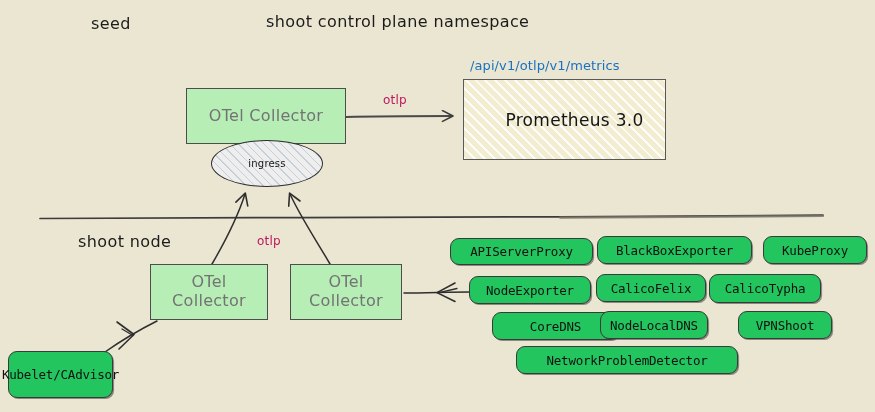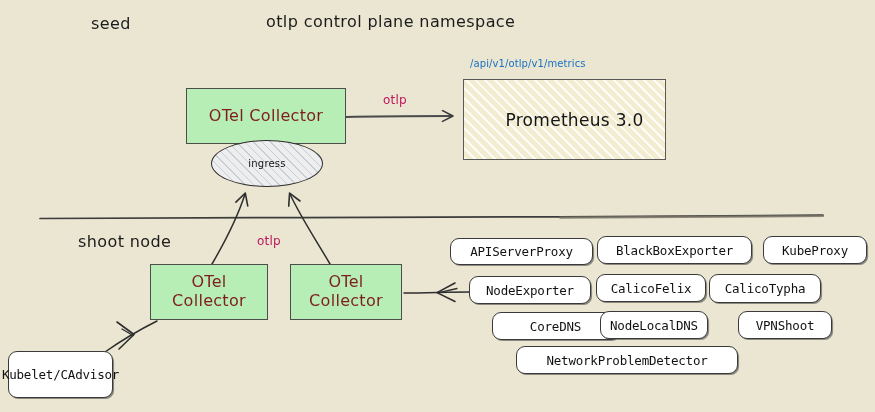--- a/index.html
+++ b/index.html
@@ -42,39 +42,39 @@
     position: absolute;
     font-family: "DejaVu Sans", sans-serif;
     font-size: 12px;
     color: #be185d;
     white-space: nowrap;
     letter-spacing: 0.2px;
   }
   .api-label {
     position: absolute;
     font-family: "DejaVu Sans", sans-serif;
-    font-size: 10px;
+    font-size: 13px;
     color: #1971c2;
     white-space: nowrap;
     letter-spacing: 0.1px;
   }
 
   
   .node {
     position: absolute;
     box-sizing: border-box;
     display: flex;
     align-items: center;
     justify-content: center;
     text-align: center;
   }
   .node-green {
     background: #b6eeb6;
     border: 1.6px solid #4d4d4d;
-    color: #7f1d1d;
+    color: #737373;
     font-family: "DejaVu Sans", sans-serif;
     font-size: 16px;
     line-height: 1.18;
     letter-spacing: 0.3px;
   }
   .node-prom {
     background: #f2edd0;
     background-image: repeating-linear-gradient(
         45deg,
         rgba(255,255,255,0.85) 0px,
@@ -96,21 +96,21 @@
         rgba(150,170,185,0.45) 1px,
         rgba(0,0,0,0) 1px,
         rgba(0,0,0,0) 6px);
     border: 1.5px solid #2c2c2c;
     color: #151515;
     font-family: "DejaVu Sans", sans-serif;
     font-size: 10px;
     letter-spacing: 0.2px;
   }
   .node-pill {
-    background: #ffffff;
+    background: #22c55e;
     border: 1.5px solid #3a3a3a;
     border-radius: 9px;
     color: #111;
     font-family: "DejaVu Sans Mono", monospace;
     font-size: 12.5px;
     letter-spacing: -0.2px;
     box-shadow: 1.5px 1.5px 0 -0.4px rgba(60,60,60,0.55);
     text-align: center;
   }
   .node-pill.wrap {
@@ -158,21 +158,21 @@
 
     <g>
       <path d="M105,352 C125,338 145,327 157,321" fill="none" stroke="#2e2e2e" stroke-width="1.5" stroke-linecap="round"></path>
       <path d="M117,322 L134,334.5 L119,349" fill="none" stroke="#2e2e2e" stroke-width="1.6" stroke-linecap="round" stroke-linejoin="round"></path>
       <path d="M122,329 L133,335.5" fill="none" stroke="#2e2e2e" stroke-width="1.3" stroke-linecap="round"></path>
     </g>
   </svg>
 
   <div class="zone-label" style="left:55px; top:14px;margin-left:36px;">seed</div>
 
-  <div class="zone-label" style="left:266px; top:12px;">otlp control plane namespace</div>
+  <div class="zone-label" style="left:266px; top:12px;">shoot control plane namespace</div>
 
   <div class="zone-label" style="left:78px; top:232px;">shoot node</div>
 
   <div class="node node-green" style="left:186px; top:88px; width:160px; height:56px;">
     <span>OTel Collector</span>
   </div>
 
   <div class="node node-ellipse" style="left:211px; top:140px; width:112px; height:47px;">
     <span>ingress</span>
   </div>

